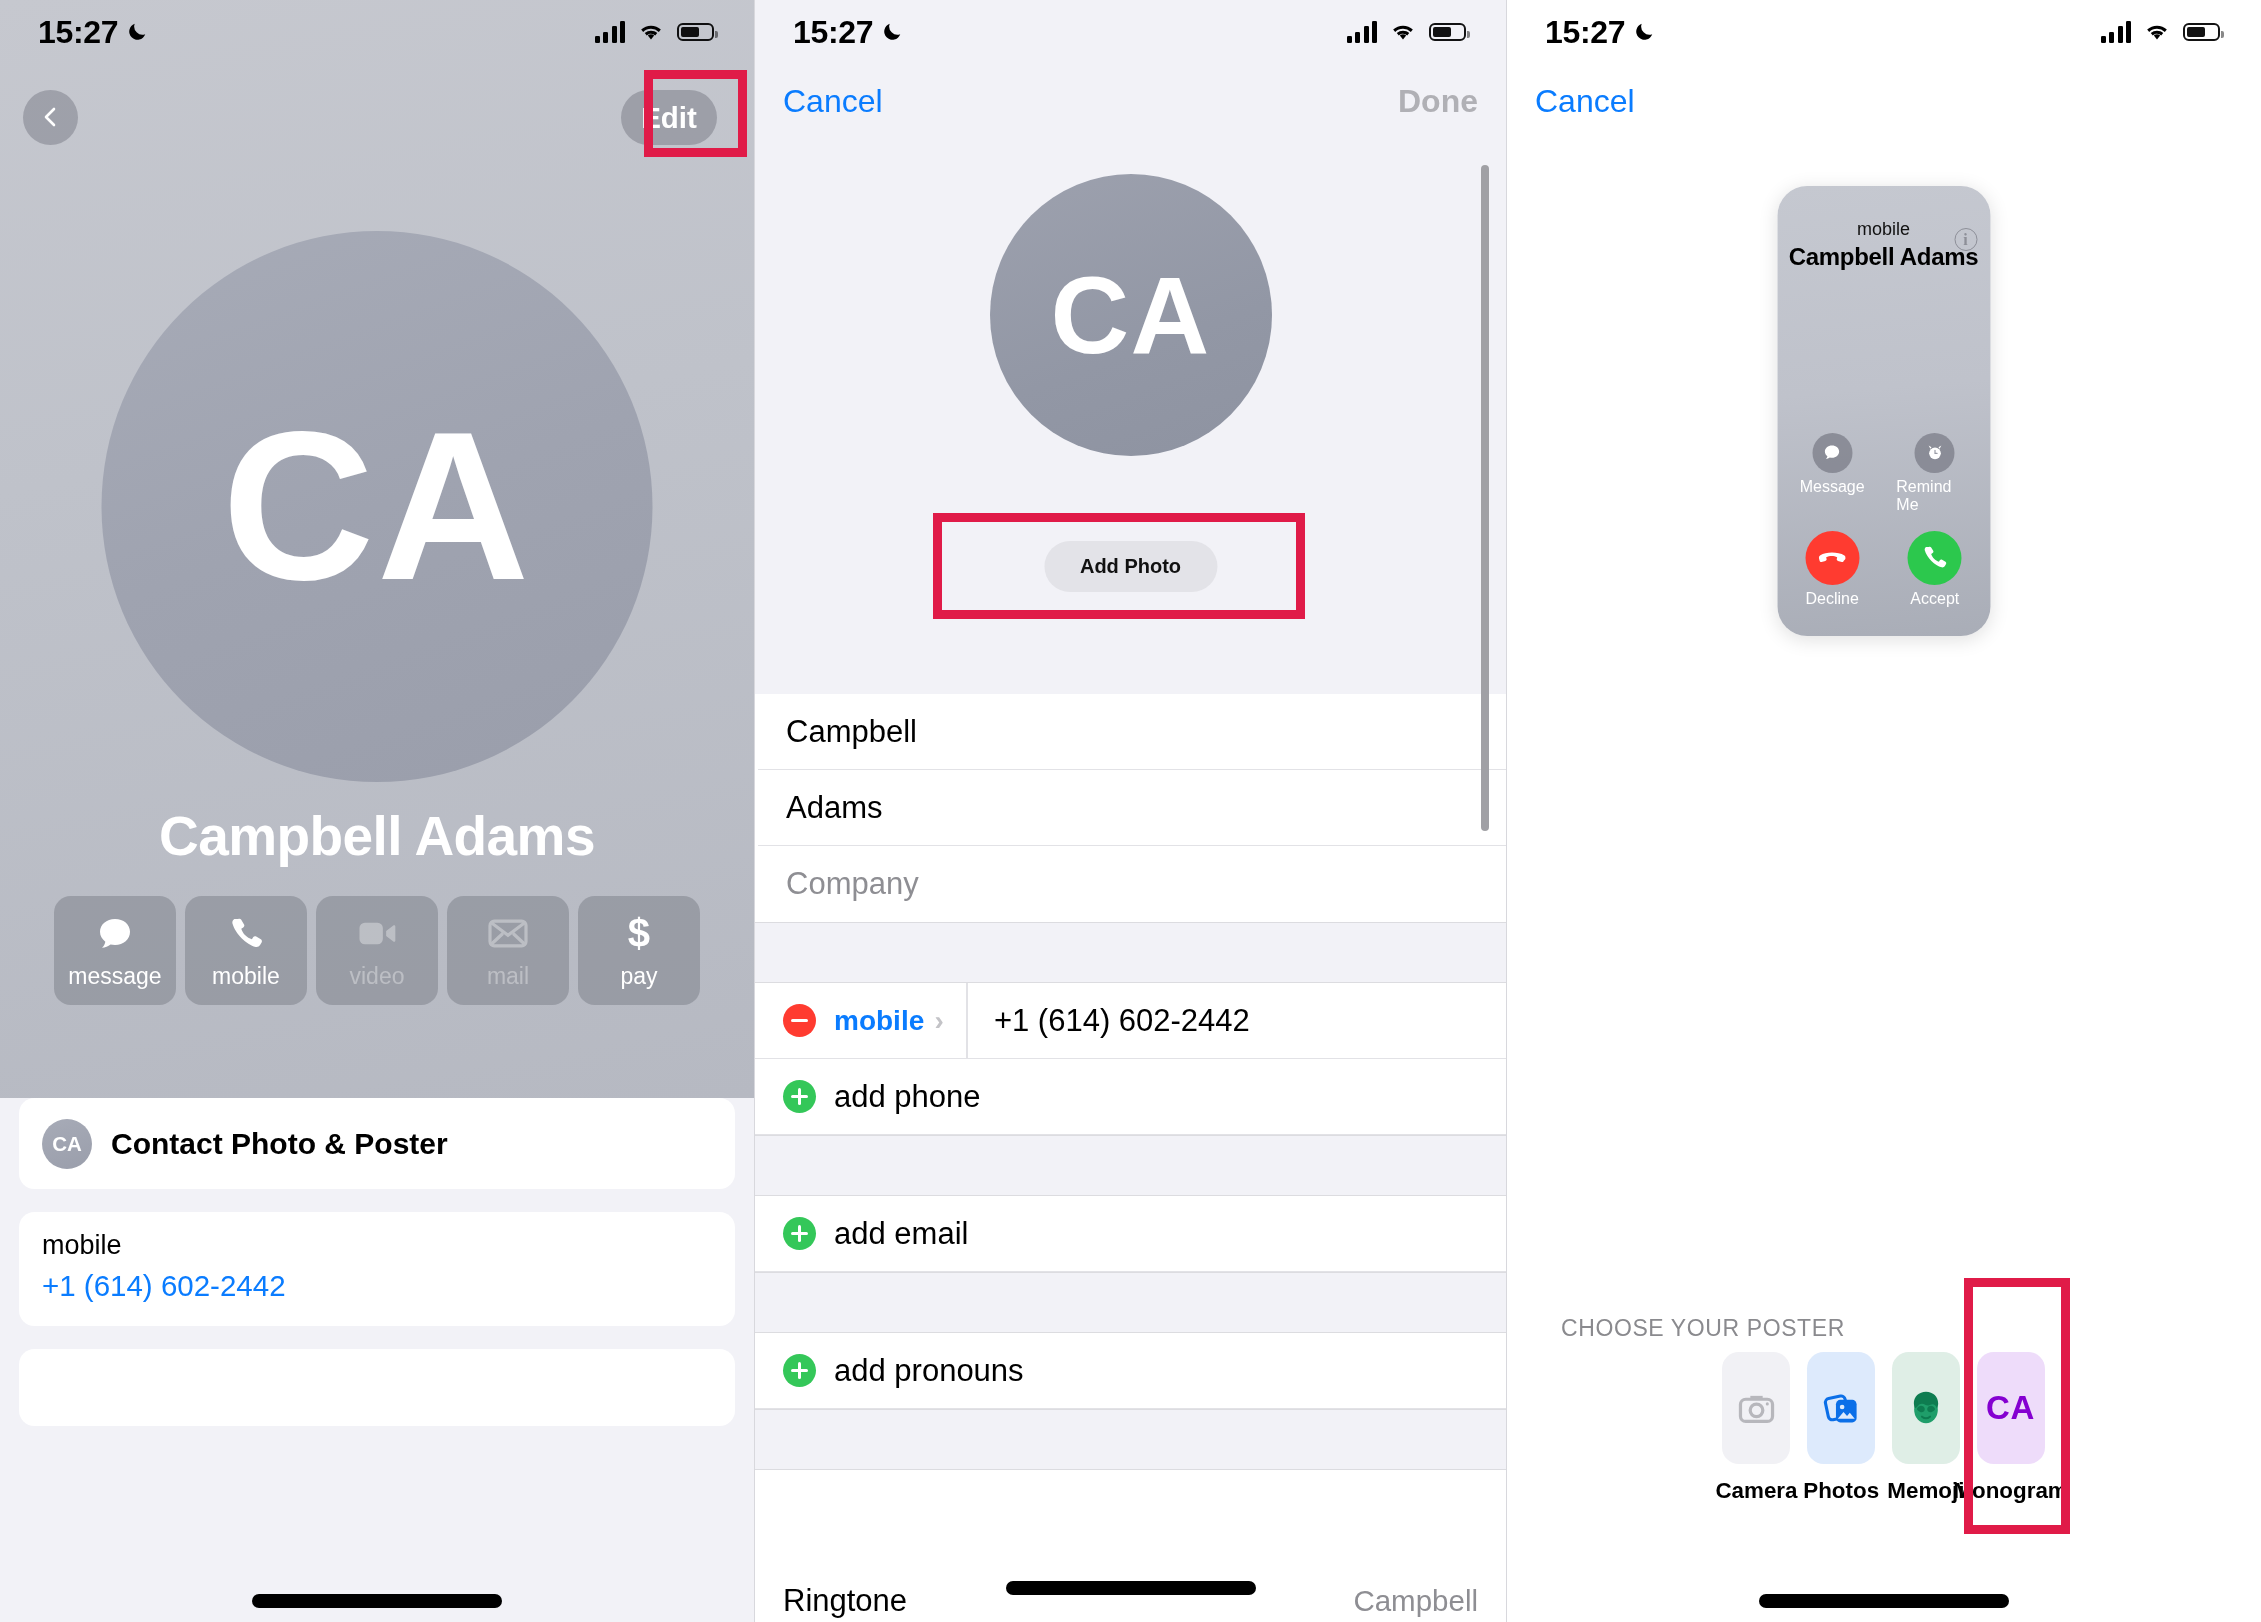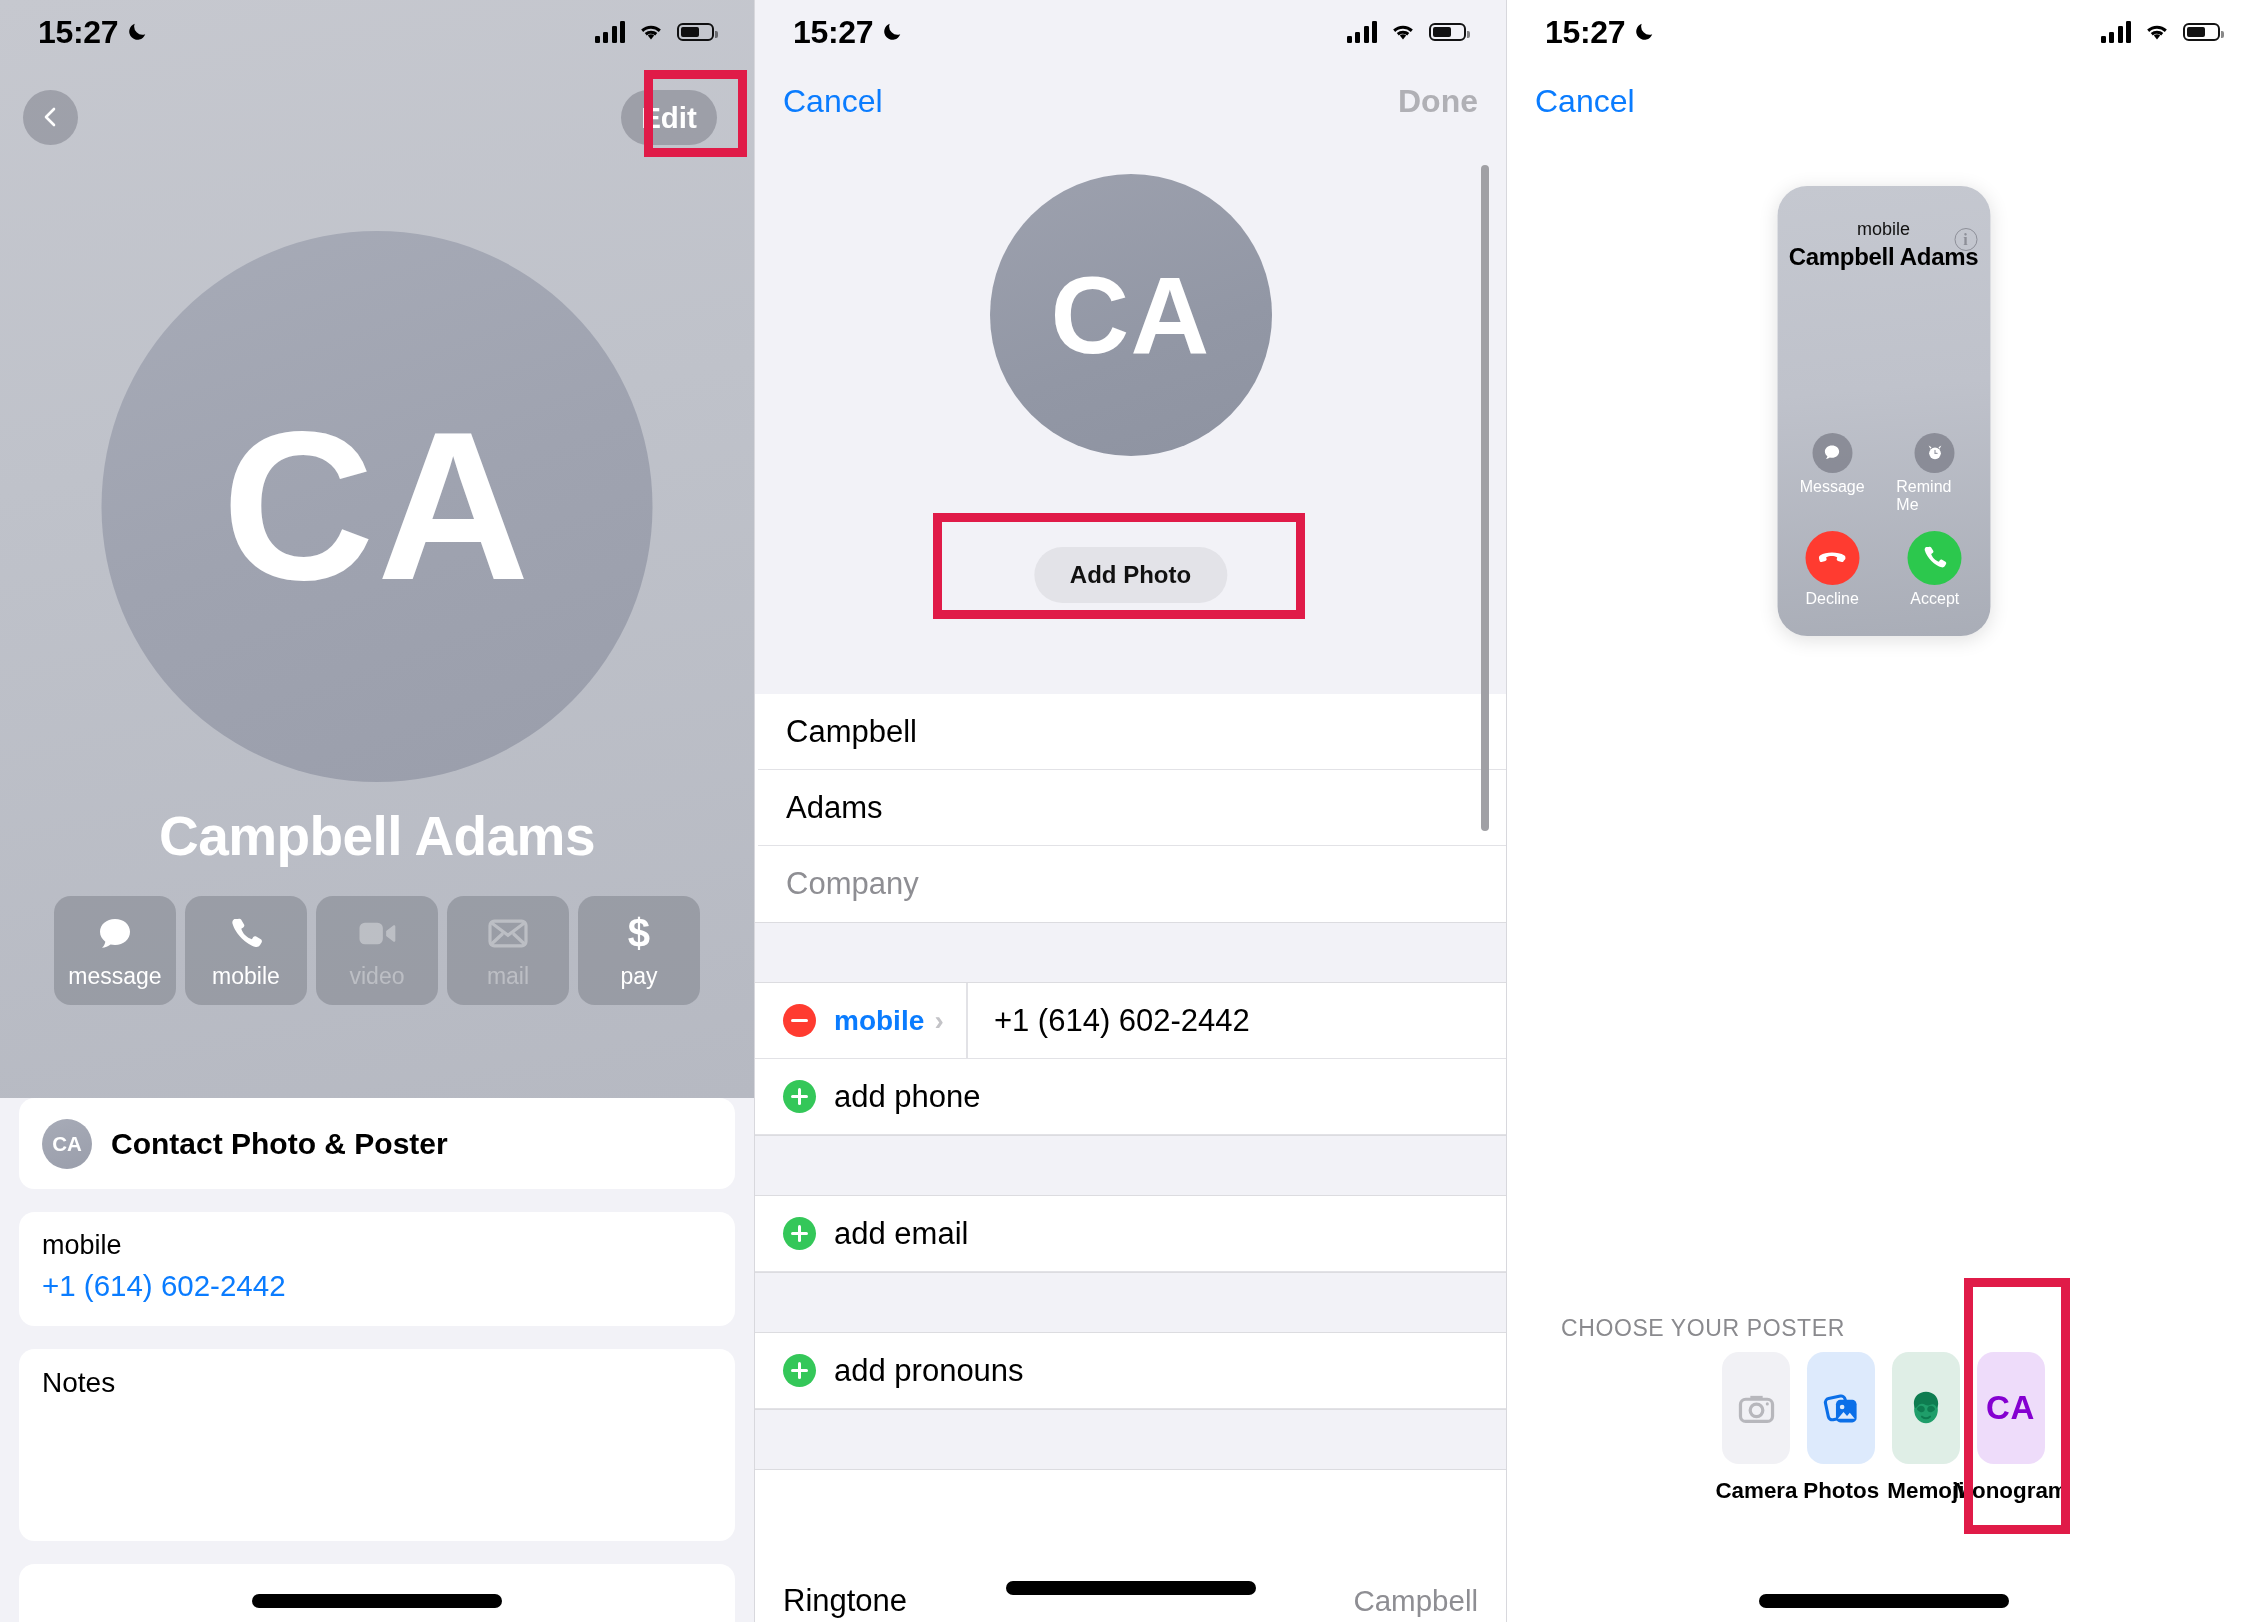--- a/index.html
+++ b/index.html
@@ -120,21 +120,21 @@
   .p2-avatar {
     position:absolute; top:174px; left:50%; transform:translateX(-50%);
     width:282px; height:282px; border-radius:50%;
     background:linear-gradient(160deg,#9da1ae 0%,#9297a5 60%,#8e93a1 100%);
     display:flex; align-items:center; justify-content:center;
   }
   .p2-avatar span { font-size:109px; font-weight:600; color:#fff; letter-spacing:1.3px; }
   .addphoto {
     position:absolute; top:541px; left:50%; transform:translateX(-50%);
     padding:14px 36px; border-radius:28px; background:#e3e3e8;
-    font-size:24px; font-weight:700; color:#111;margin-top:6px;
+    font-size:20px; font-weight:700; color:#111;
   }
   .p2-form { position:absolute; top:694px; left:0; width:100%; }
   .finput {
     background:#fff; height:76px; display:flex; align-items:center;
     padding:0 28px; font-size:31px; color:#000;
     border-bottom:1.3px solid #e2e2e6; margin-left:3px;
   }
   .finput.ph { color:#8e8e93; border-bottom:none; }
   .gap { height:61px; background:#f2f2f7; border-top:1.3px solid #dcdce0; border-bottom:1.3px solid #dcdce0;}
   .prow {
@@ -327,23 +327,20 @@
       <div class="card">
         <div class="row-photoposter">
           <div class="mini-av">CA</div>
           <div class="txt">Contact Photo &amp; Poster</div>
         </div>
       </div>
       <div class="card card-phone">
         <div class="k">mobile</div>
         <div class="v">+1 (614) 602-2442</div>
       </div>
-      <div class="card card-notes">
-        <div class="k">Notes</div>
-      </div>
       <div class="card card-stub"></div>
     </div>
 
     <div class="home"></div>
   </div>
 
   <div class="panel p2">
     <div class="p2-top"></div>
 
     <div class="statusbar">

